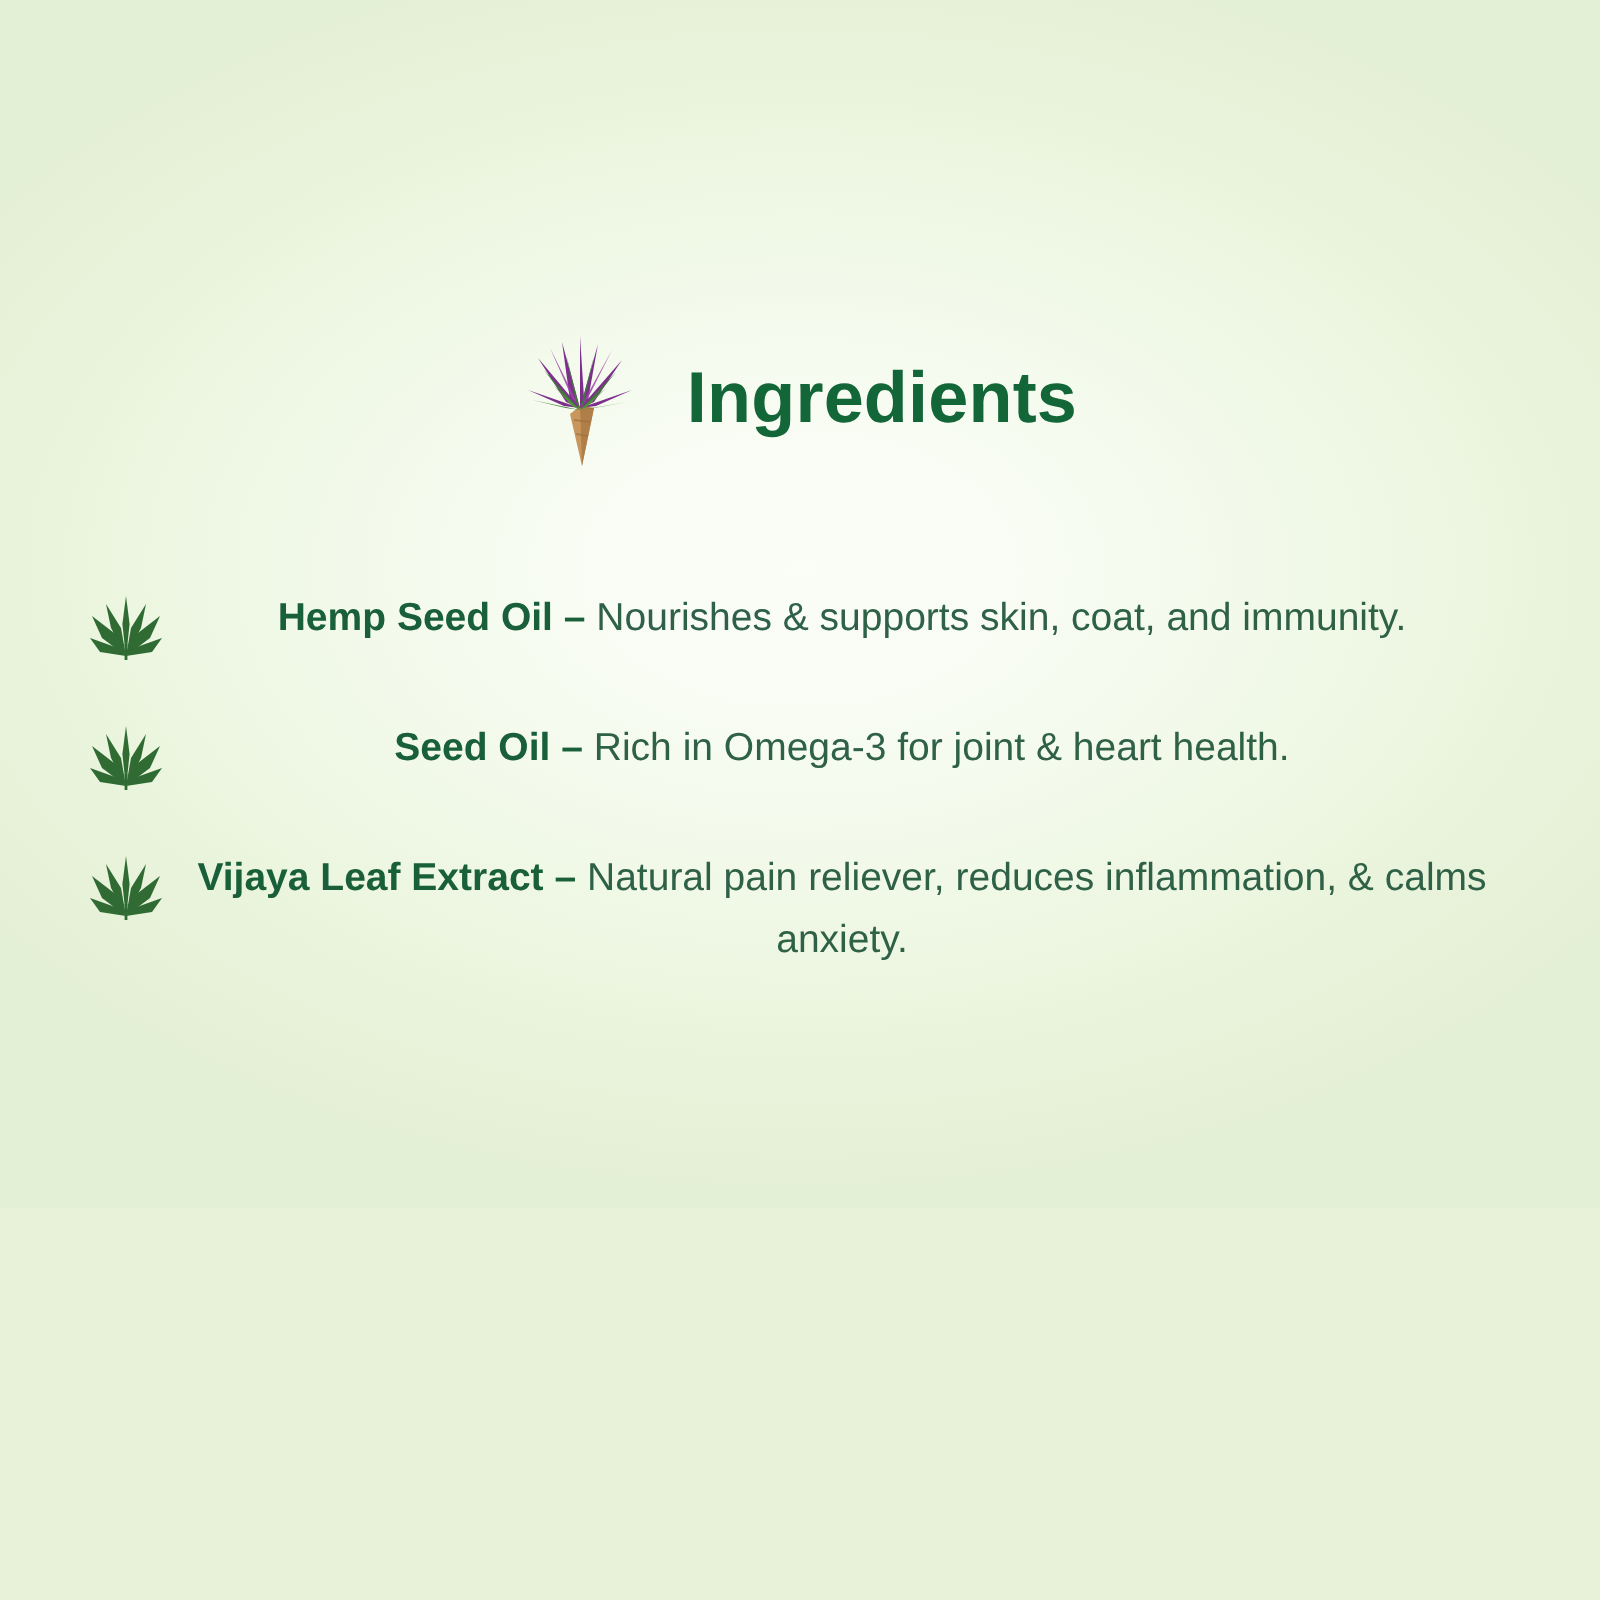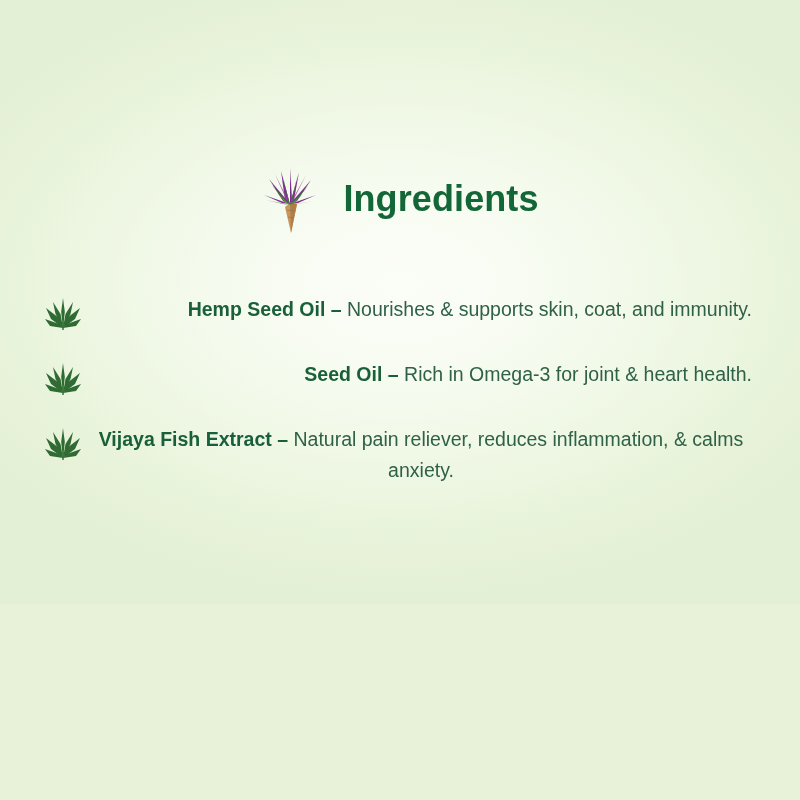--- a/index.html
+++ b/index.html
@@ -96,21 +96,21 @@
     color: #19603a;
   }
   .ingredient-desc {
     font-weight: 400;
     color: #2f6147;
   }
 
   
   .item-0 .ingredient-text,
   .item-1 .ingredient-text {
-    text-align: right;
+    text-align: center;
   }
   .item-2 .ingredient-text {
     text-align: center;
   }
 </style>
 </head>
 <body>
 
 <div id="page">
 
@@ -207,18 +207,18 @@
             <path d="M19 33 L26.5 19 L29 7 L21.5 19 Z"></path>
             <path d="M19 33 L7 24 L2 13 L15 23 Z"></path>
             <path d="M19 33 L31 24 L36 13 L23 23 Z"></path>
             <path d="M19 33 L6 31 L1 24 L15 29 Z"></path>
             <path d="M19 33 L32 31 L37 24 L23 29 Z"></path>
           </g>
           <path d="M19 35 L19 27" stroke="#2f6b33" stroke-width="1.4"></path>
         </svg>
       </span>
       <div class="ingredient-text">
-        <span class="ingredient-name">Vijaya Fish Extract</span><span>&nbsp;</span><span class="ingredient-dash">–</span><span>&nbsp;</span><span class="ingredient-desc">Natural pain reliever, reduces inflammation, &amp; calms anxiety.</span>
+        <span class="ingredient-name">Vijaya Leaf Extract</span><span>&nbsp;</span><span class="ingredient-dash">–</span><span>&nbsp;</span><span class="ingredient-desc">Natural pain reliever, reduces inflammation, &amp; calms anxiety.</span>
       </div>
     </div>
 
   </div>
 </div>
 
 </body></html>

